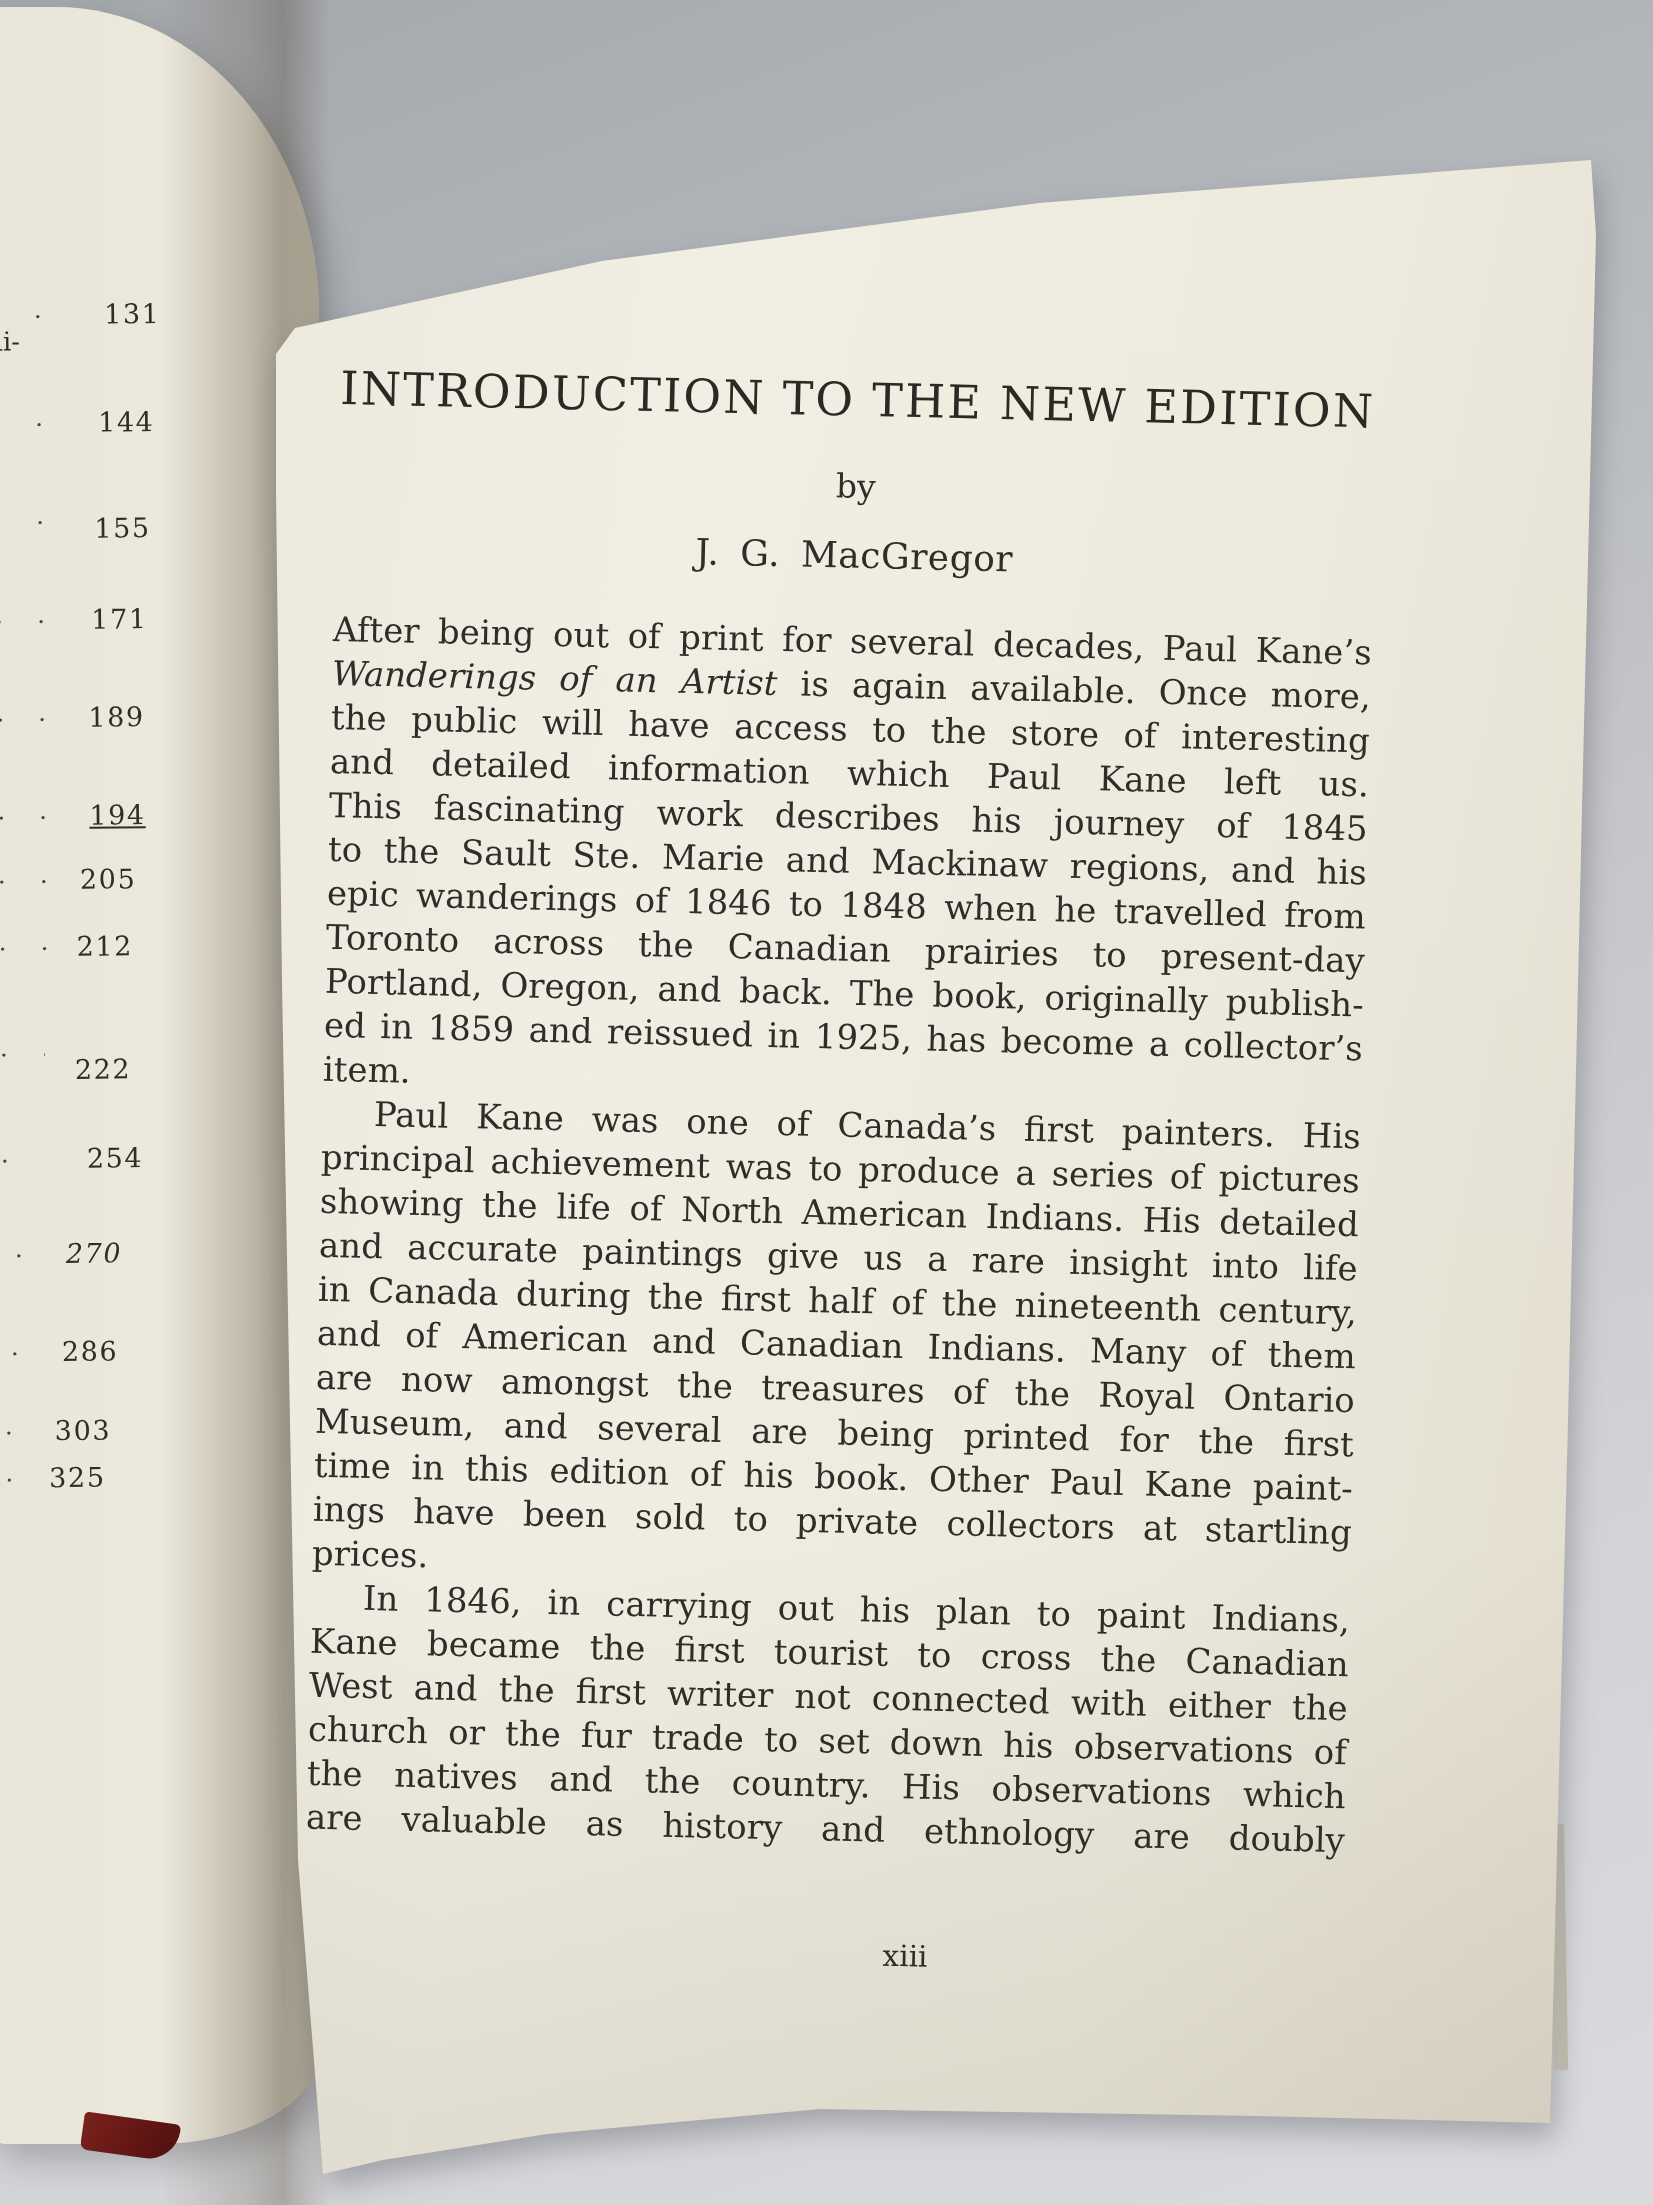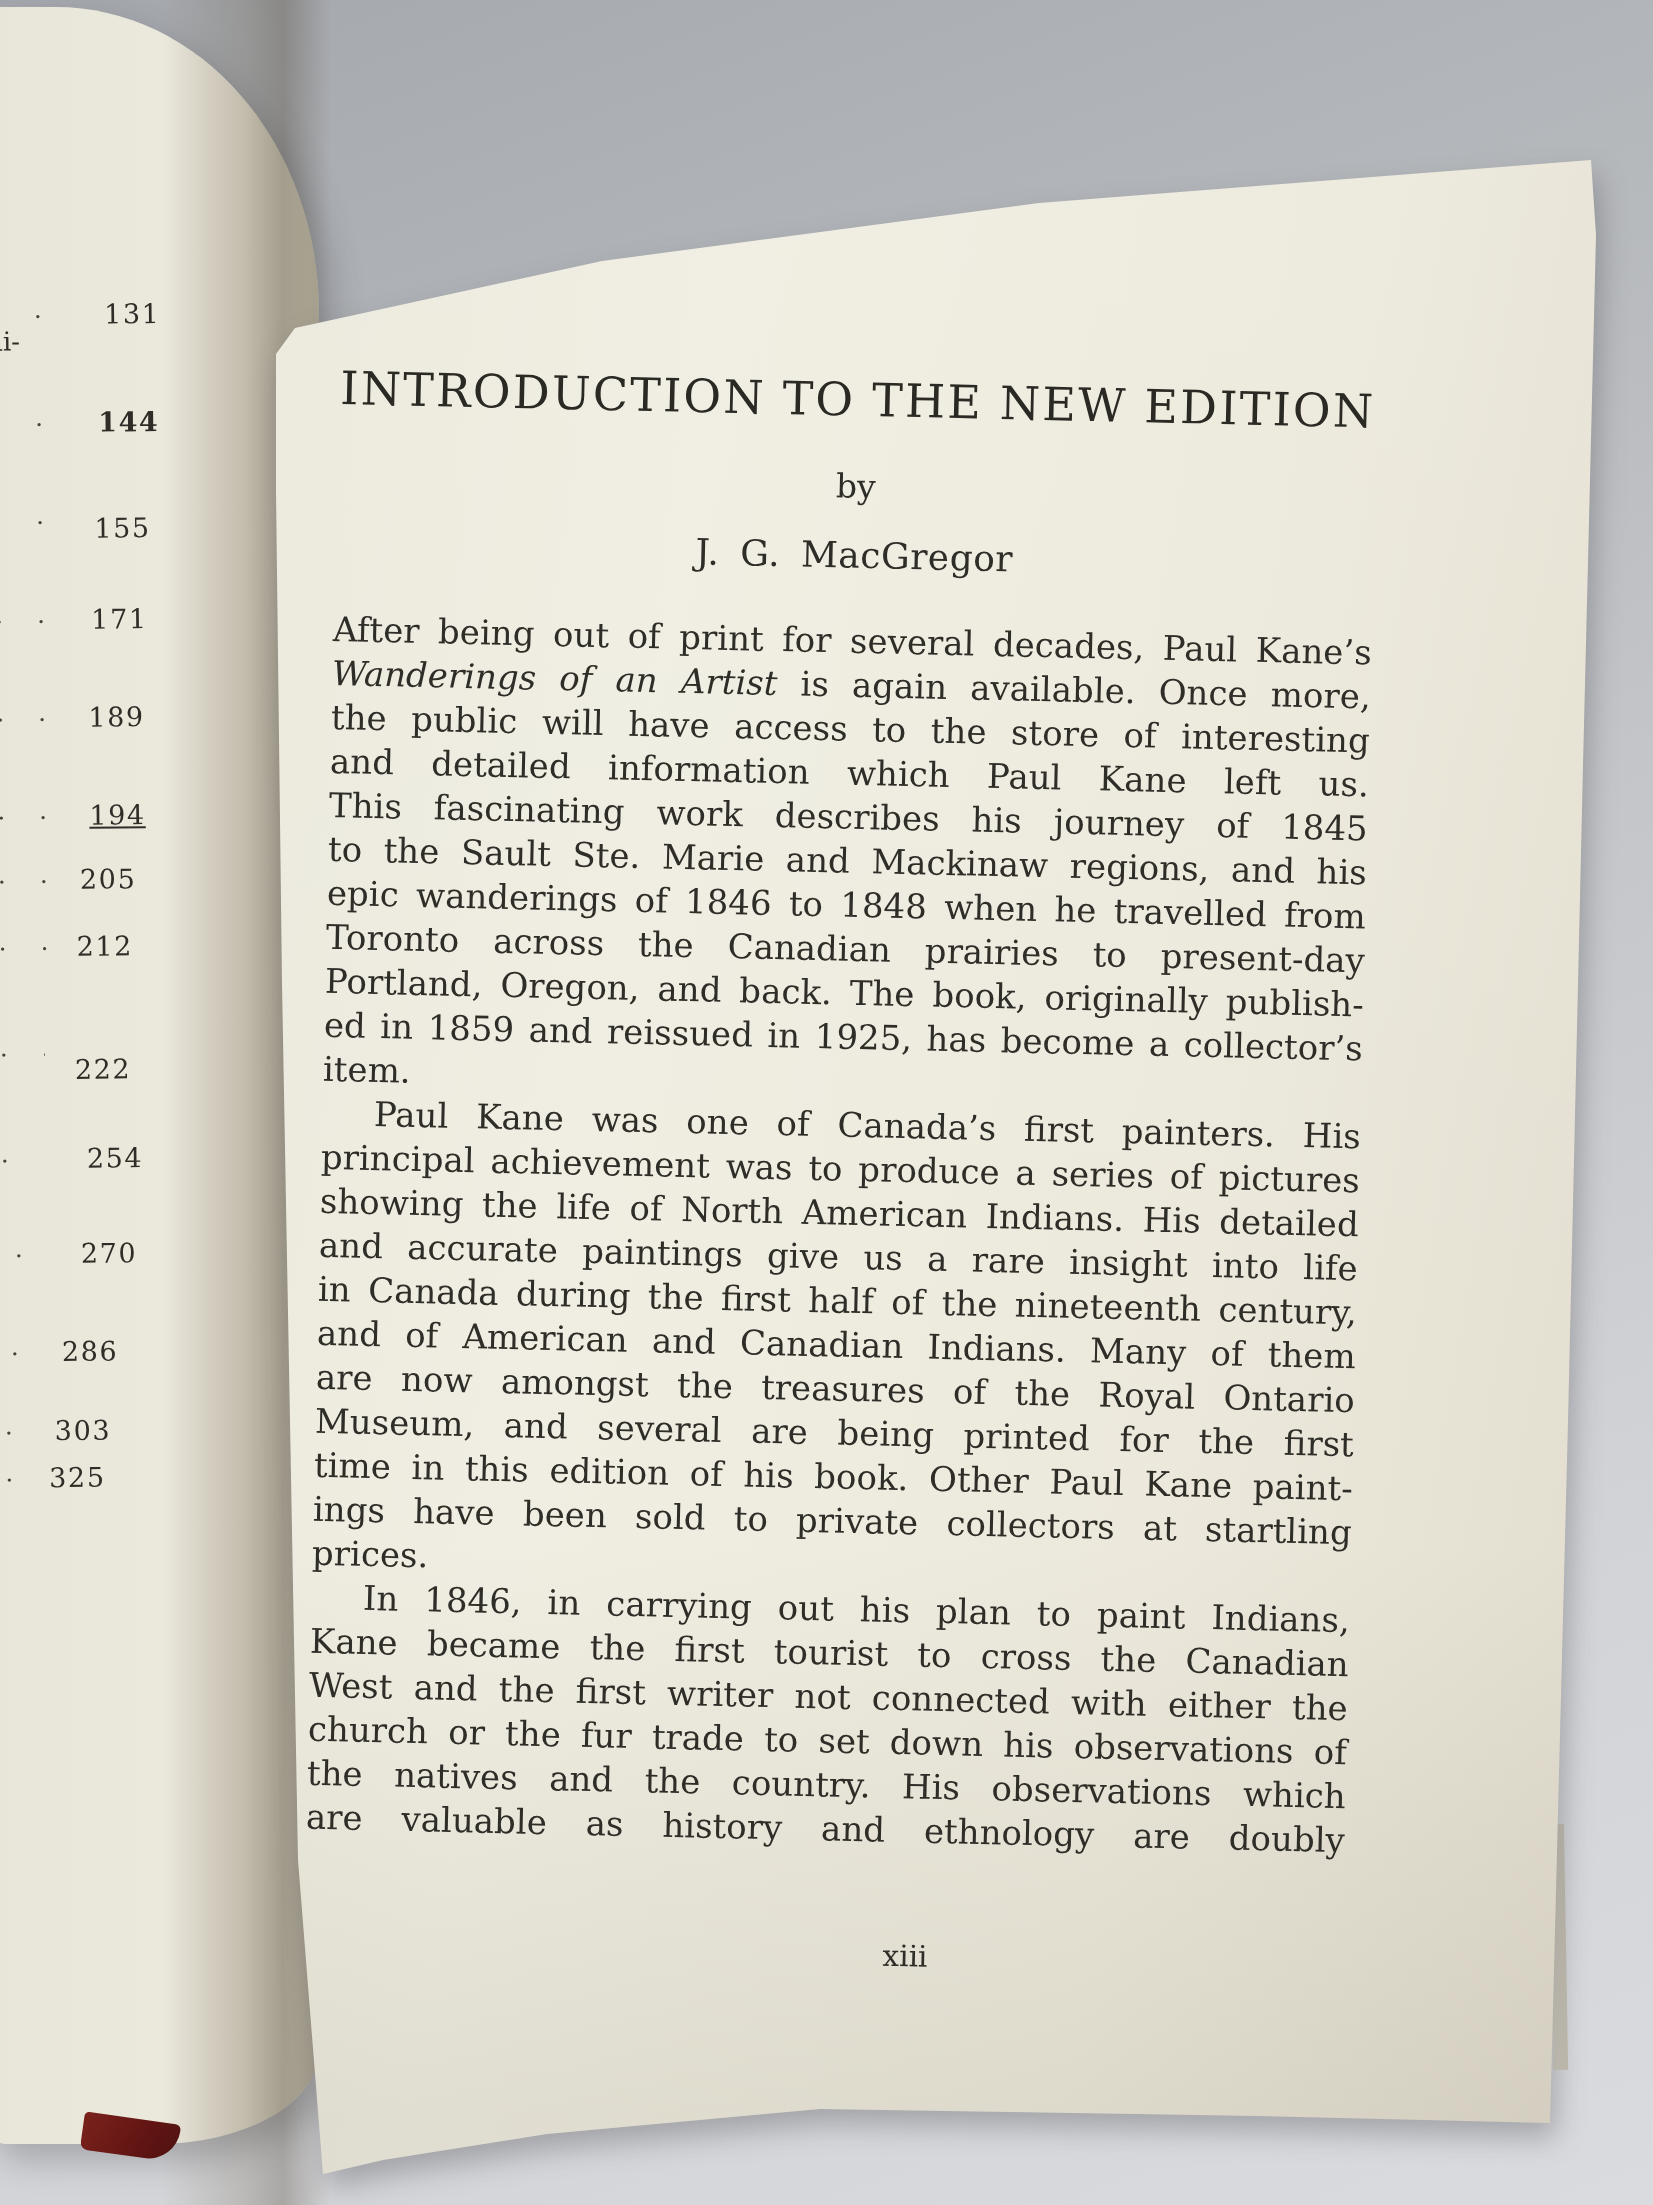--- a/index.html
+++ b/index.html
@@ -115,21 +115,21 @@
 
   <div class="left-page">
     <div class="toc" id="toc-rows">
       <span class="toc-frag">li-</span>
     <div class="toc-row" style="top: 298px;">
           <span class="toc-dots" style="width: 82px;">· · · ·</span>
           <span class="toc-num" style="left: 112px;">131</span>
         </div>
         <div class="toc-row" style="top: 406px;">
           <span class="toc-dots" style="width: 75px;">· · · · ·</span>
-          <span class="toc-num" style="left: 105px; font-weight: bold;">144</span>
+          <span class="toc-num" style="left: 105px;">144</span>
         </div>
         <div class="toc-row" style="top: 504px;">
           <span class="toc-dots" style="width: 70px;">· · · · ·</span>
           <span class="toc-num" style="left: 100px; margin-top: 8px;">155</span>
         </div>
         <div class="toc-row" style="top: 603px;">
           <span class="toc-dots" style="width: 66px;">· · · · ·</span>
           <span class="toc-num" style="left: 96px;">171</span>
         </div>
         <div class="toc-row" style="top: 701px;">
@@ -151,21 +151,21 @@
         <div class="toc-row" style="top: 1036px;">
           <span class="toc-dots" style="width: 45px;">· ·</span>
           <span class="toc-num" style="left: 75px; margin-top: 17px;">222</span>
         </div>
         <div class="toc-row" style="top: 1142px;">
           <span class="toc-dots" style="width: 40px;">· ·</span>
           <span class="toc-num" style="left: 86px;">254</span>
         </div>
         <div class="toc-row" style="top: 1237px;">
           <span class="toc-dots" style="width: 34px;">·</span>
-          <span class="toc-num" style="left: 79px;">270</span>
+          <span class="toc-num" style="left: 64px; font-style: italic;">270</span>
         </div>
         <div class="toc-row" style="top: 1335px;">
           <span class="toc-dots" style="width: 29px;">·</span>
           <span class="toc-num" style="left: 59px;">286</span>
         </div>
         <div class="toc-row" style="top: 1414px;">
           <span class="toc-dots" style="width: 22px;">·</span>
           <span class="toc-num" style="left: 51px;">303</span>
         </div>
         <div class="toc-row" style="top: 1461px;">

